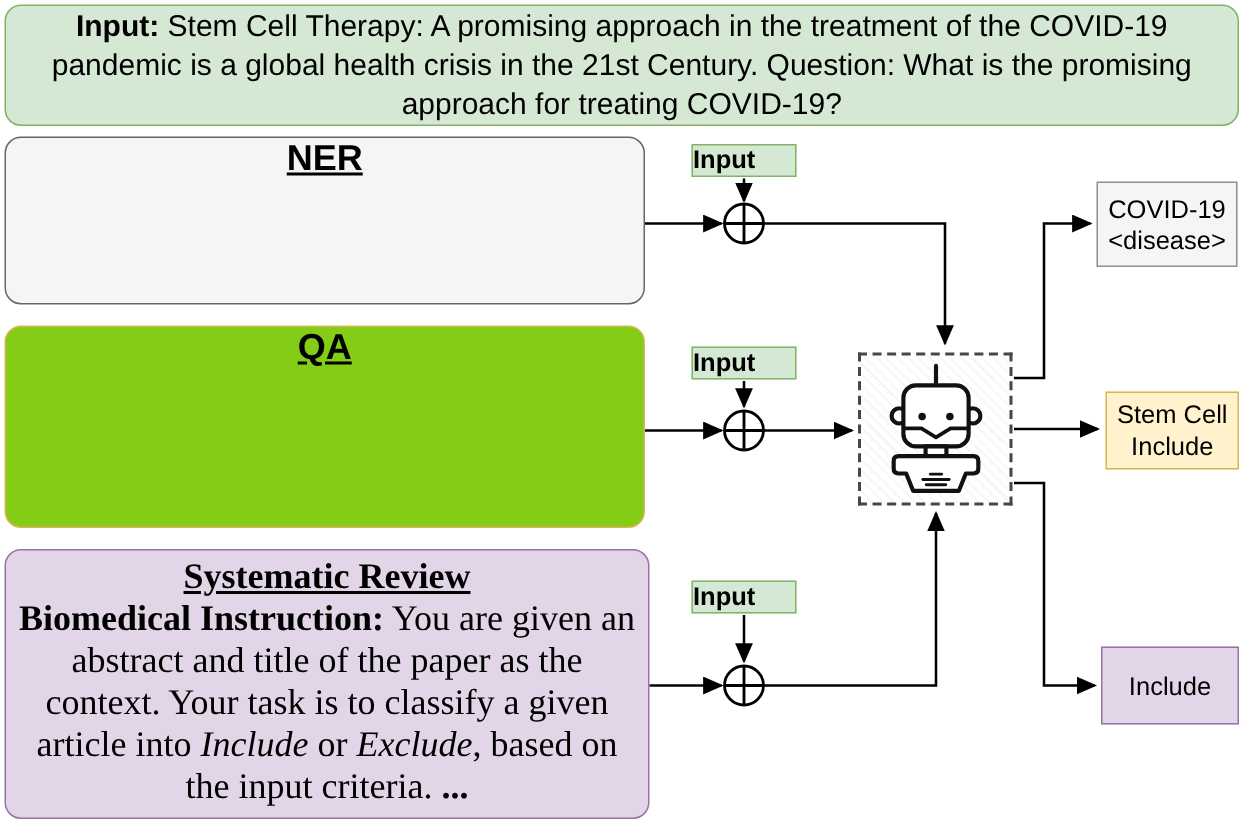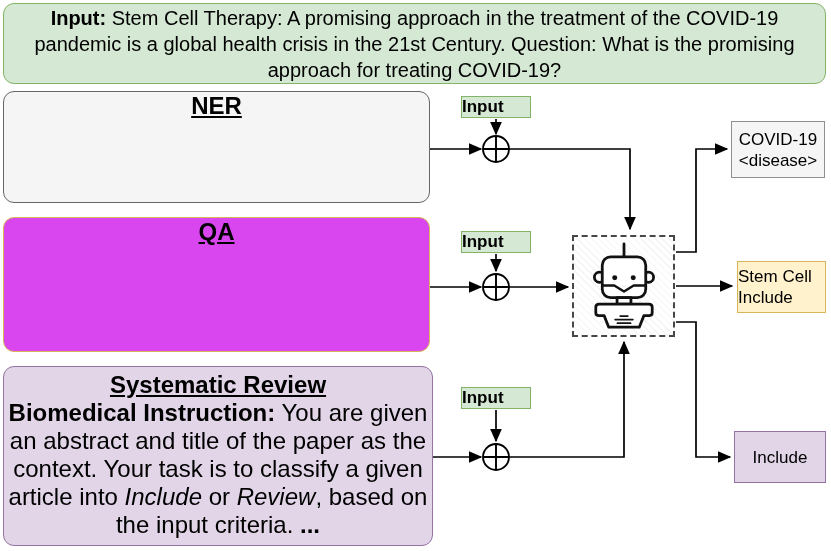--- a/index.html
+++ b/index.html
@@ -12,22 +12,22 @@
 
   
   .rbox{border-radius:11px;text-align:center;}
   .top-input{
     left:3px;top:3px;width:823px;height:81px;
     background:#d5e8d4;border:1.6px solid #82b366;
     font-size:20px;line-height:26px;padding:1px 8px;
   }
   .task{font-size:24px;line-height:27px;padding:0 3px;}
   .task-ner{left:3px;top:91px;width:427px;height:112px;background:#f5f5f5;border:1.6px solid #666666;}
-  .task-qa{left:3px;top:217px;width:427px;height:135px;background:#d946ef;border:1.6px solid #d6b656;}
-  .task-sr{left:3px;top:366px;width:430px;height:180px;background:#e1d5e7;border:1.6px solid #9673a6;line-height:28px;padding-top:4px;}
+  .task-qa{left:3px;top:217px;width:427px;height:135px;background:#84cc16;border:1.6px solid #d6b656;}
+  .task-sr{left:3px;top:366px;width:430px;height:180px;background:#e1d5e7;border:1.6px solid #9673a6;line-height:28px;padding-top:4px;font-family:Liberation Serif, serif;}
   .task-title{font-weight:bold;text-decoration:underline;}
   .b{font-weight:bold;}
   .it{font-style:italic;}
 
   
   .input-tag{
     width:70px;height:22px;left:461px;
     background:#d5e8d4;border:1.6px solid #82b366;
     display:flex;align-items:center;justify-content:flex-start;
     font-size:17px;font-weight:bold;
@@ -37,21 +37,21 @@
   
   .robot-box{
     left:572px;top:235px;width:103px;height:102px;
     border:2px dashed #474747;
     background:repeating-linear-gradient(45deg,rgba(0,0,0,0.045) 0px,rgba(0,0,0,0.045) 1px,transparent 1px,transparent 5px);
     display:flex;align-items:center;justify-content:center;
   }
 
   
   .out{
-    display:flex;align-items:center;justify-content:center;text-align:left;
+    display:flex;align-items:center;justify-content:center;text-align:center;
     font-size:17px;line-height:21px;
   }
   .out-ner{left:731px;top:121px;width:94px;height:57px;background:#f5f5f5;border:1.4px solid #8f8f8f;}
   .out-qa{left:737px;top:261px;width:89px;height:52px;background:#fff2cc;border:1.4px solid #d6b656;}
   .out-sr{left:734px;top:431px;width:92px;height:52px;background:#e1d5e7;border:1.4px solid #9673a6;}
 </style>
 </head>
 <body>
 
 <div class="canvas">
@@ -108,21 +108,21 @@
   <div class="abs rbox task task-qa">
     <div class="task-title">QA</div>
   </div>
 
   <div class="abs rbox task task-sr">
     <div class="task-title">Systematic Review</div>
     <div><span class="b">Biomedical Instruction:</span>
       <span>You are given an abstract and title of the paper as the context. Your task is to classify a given article into</span>
       <span class="it">Include</span>
       <span>or</span>
-      <span class="it">Review</span><span>, based on the input criteria.</span>
+      <span class="it">Exclude</span><span>, based on the input criteria.</span>
       <span class="b">...</span></div>
   </div>
 
   <div class="abs input-tag tag1">
     <span>Input</span>
   </div>
   <div class="abs input-tag tag2">
     <span>Input</span>
   </div>
   <div class="abs input-tag tag3">

